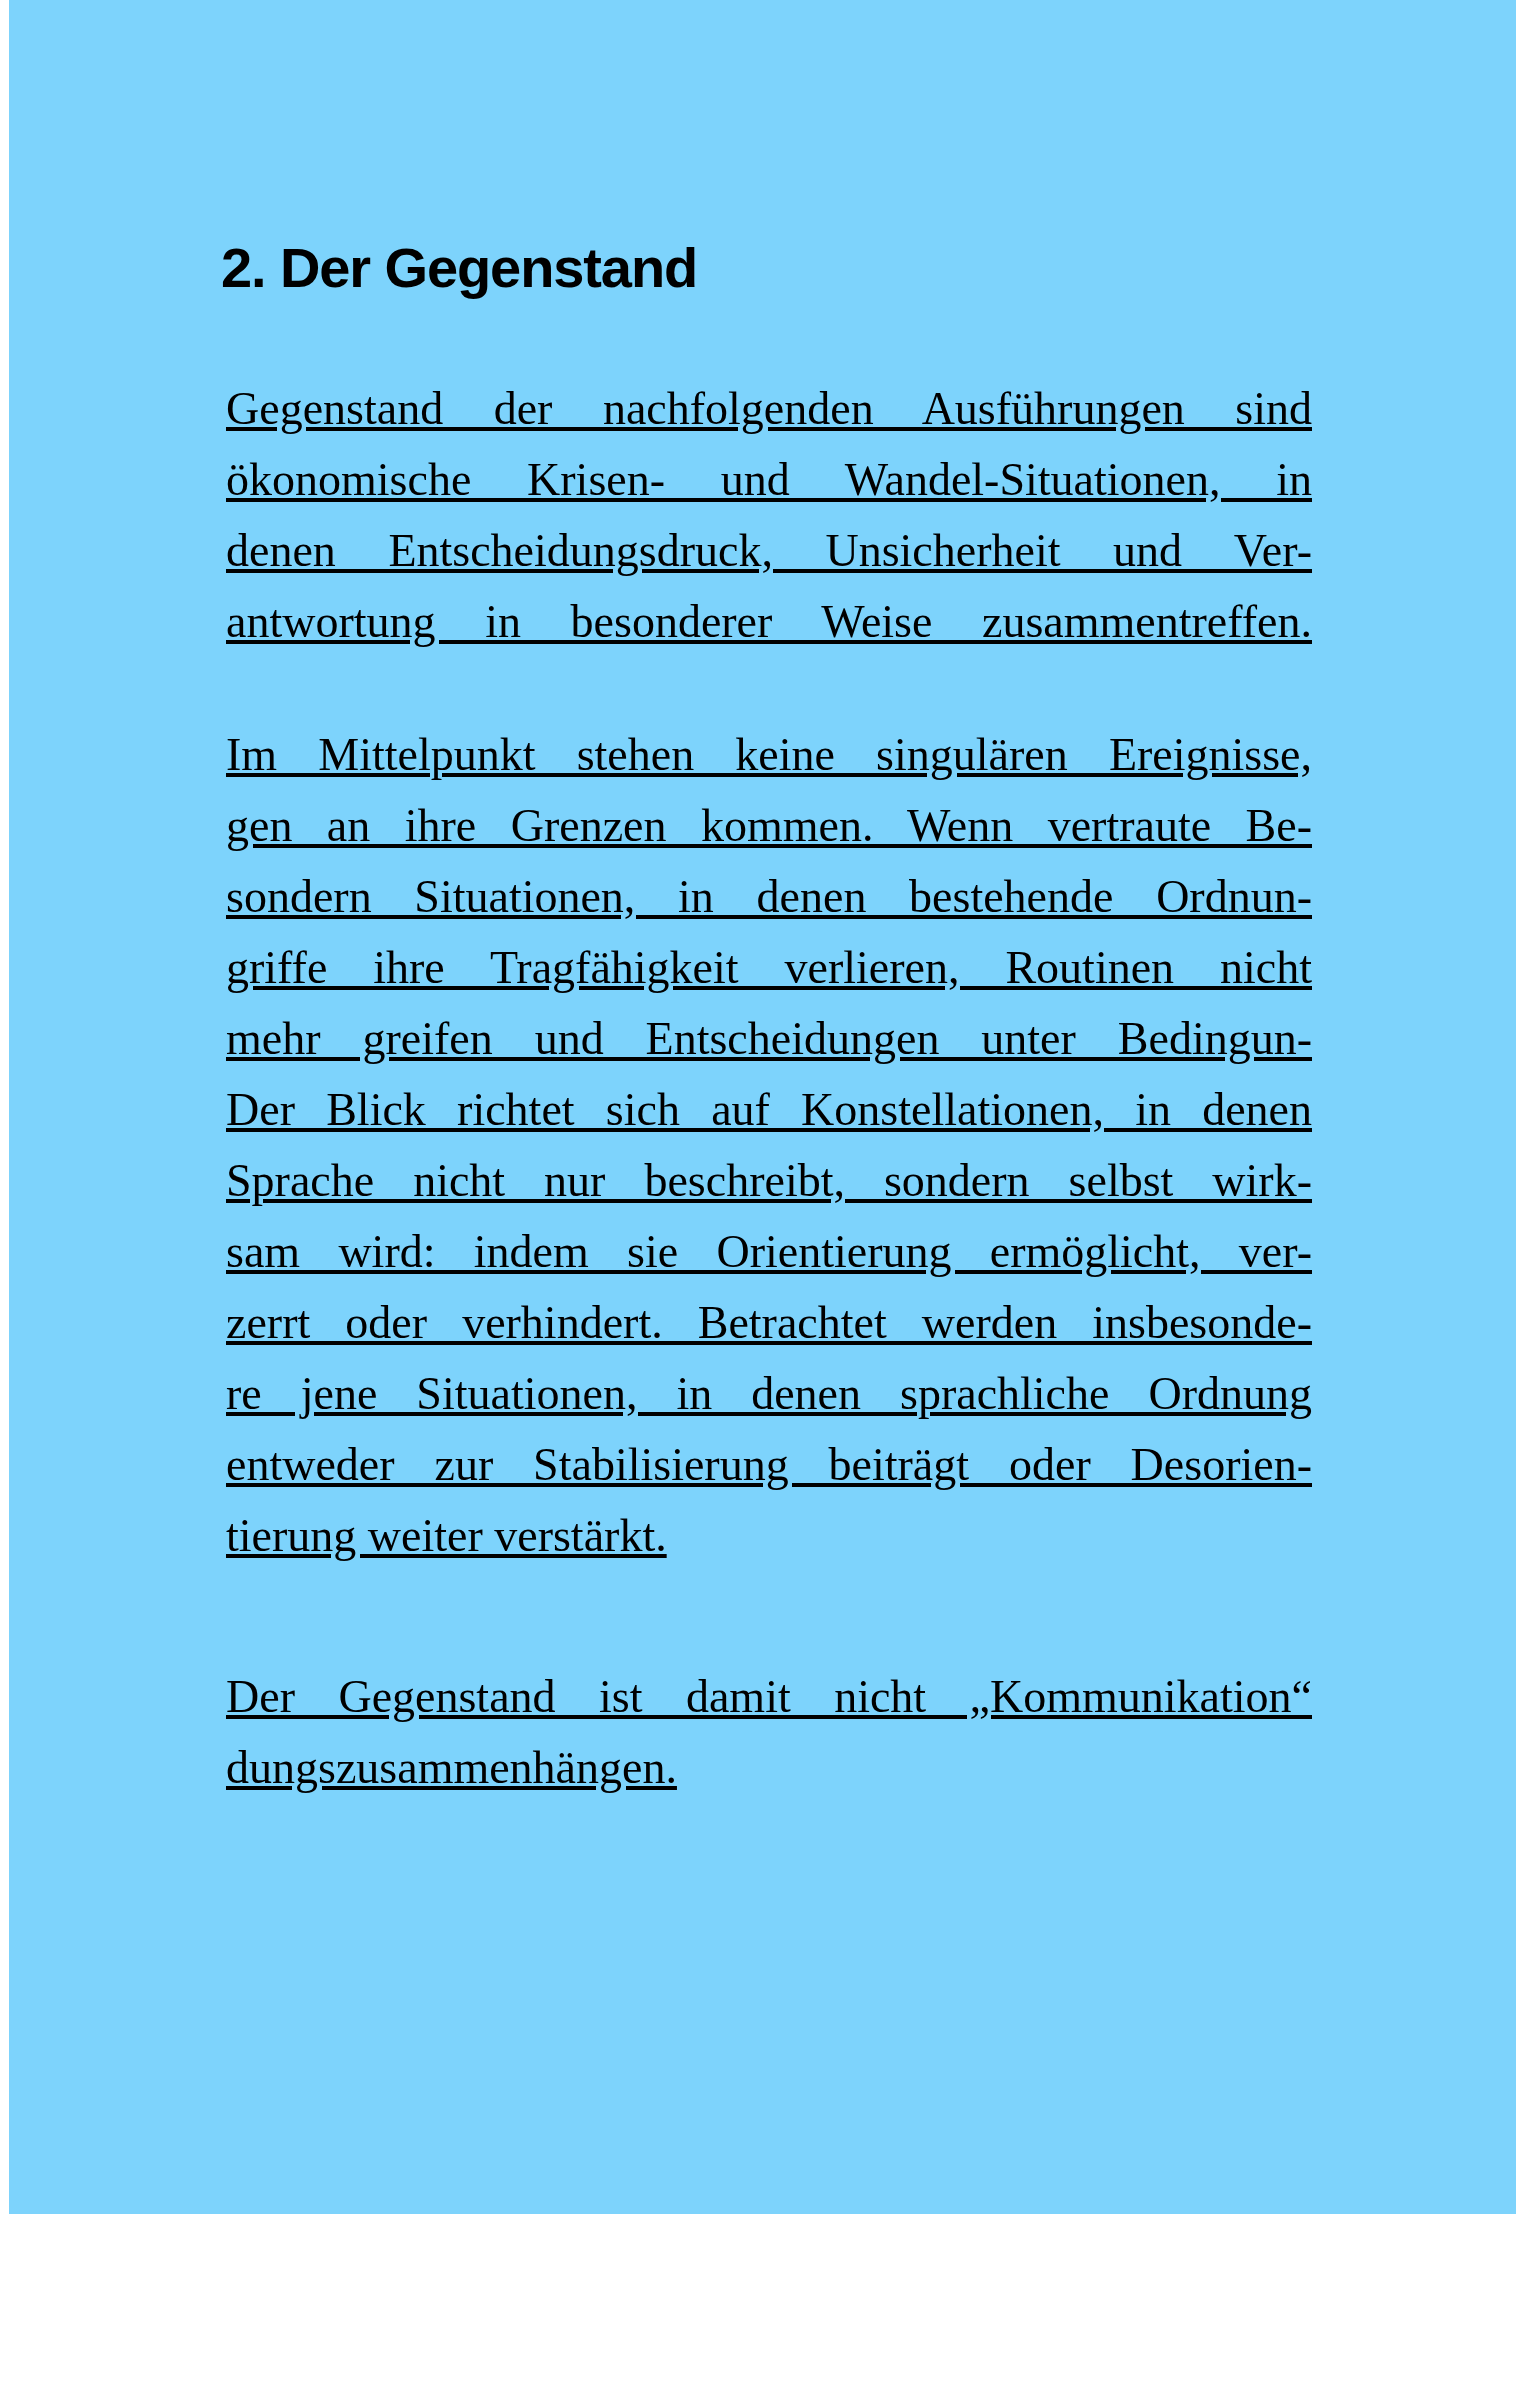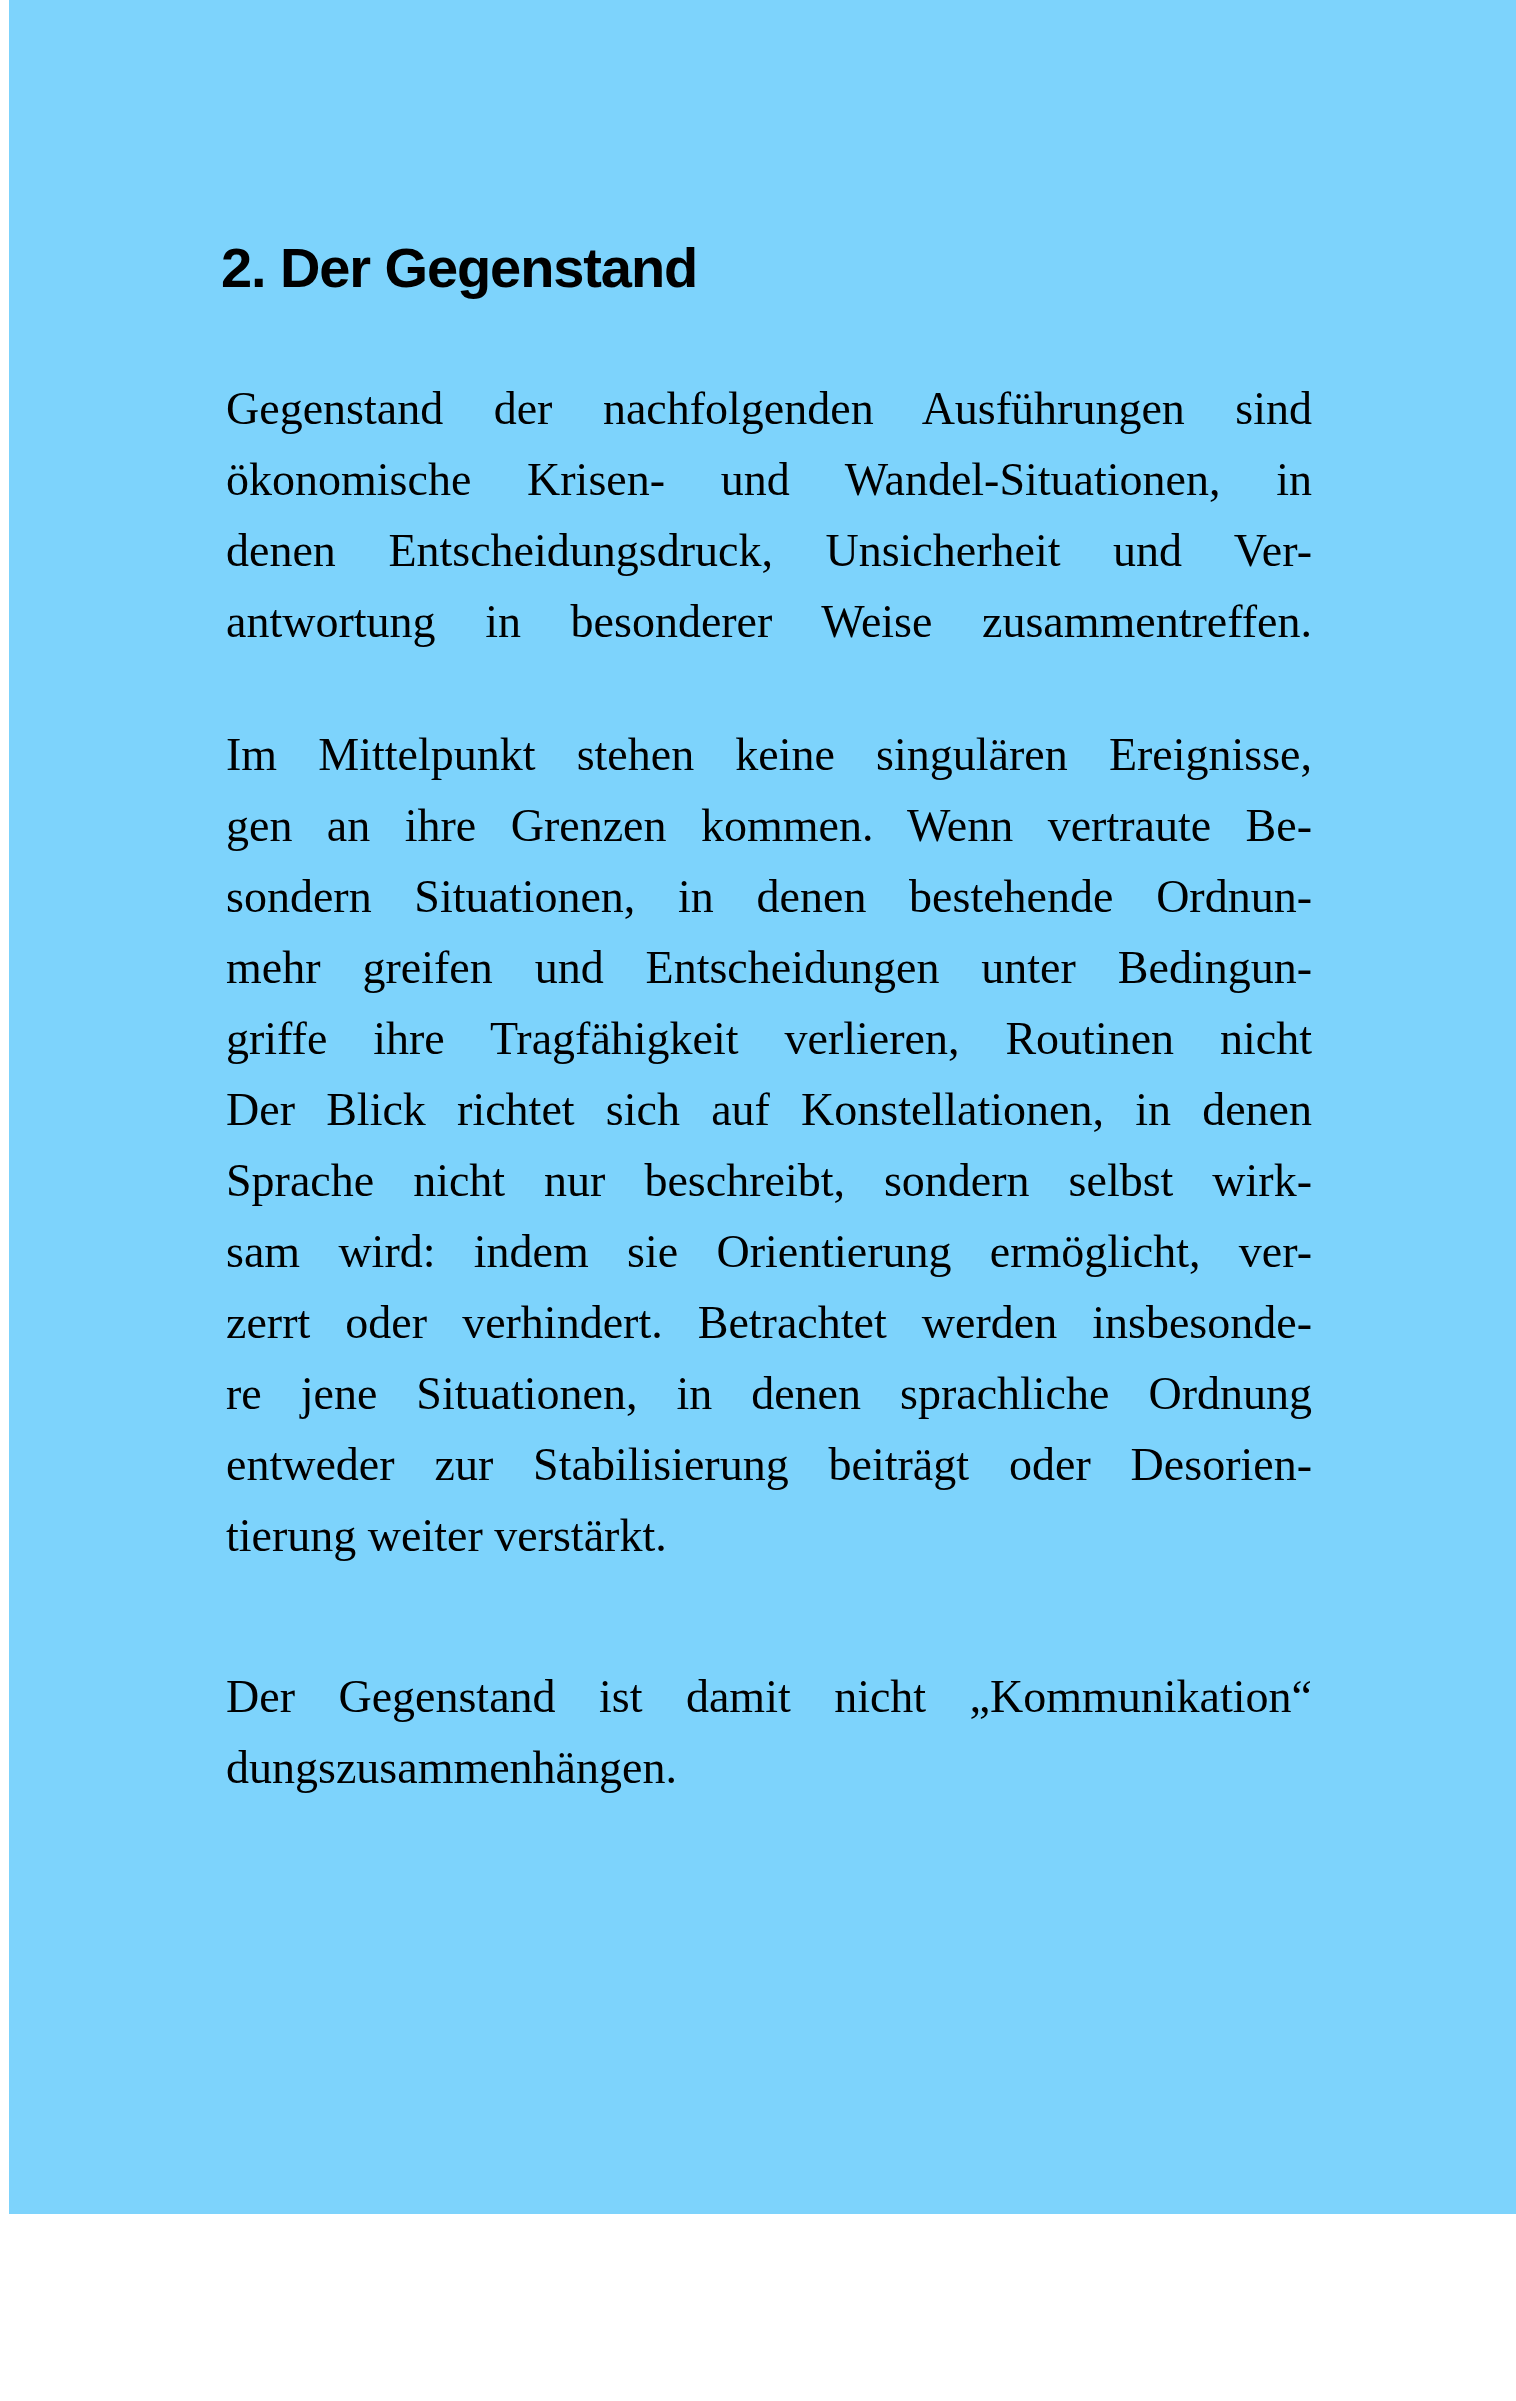--- a/index.html
+++ b/index.html
@@ -33,20 +33,21 @@
     line-height: 1;
     white-space: nowrap;
   }
   .textblock {
     position: absolute;
     left: 217px;
     top: 373px;
     width: 1086px;
     font-size: 46px;
     line-height: 71px;
+    text-decoration: underline;
   }
   .para {
     margin: 0;
     padding: 0;
   }
   .para.gap {
     margin-top: 62px;
   }
   
   .para.gap:last-child {
@@ -86,22 +87,22 @@
       <div class="para">
         <div class="line">Gegenstand der nachfolgenden Ausführungen sind</div>
         <div class="line">ökonomische Krisen- und Wandel-Situationen, in</div>
         <div class="line">denen Entscheidungsdruck, Unsicherheit und Ver-</div>
         <div class="line">antwortung in besonderer Weise zusammentreffen.</div>
       </div>
       <div class="para gap">
         <div class="line">Im Mittelpunkt stehen keine singulären Ereignisse,</div>
         <div class="line">gen an ihre Grenzen kommen. Wenn vertraute Be-</div>
         <div class="line">sondern Situationen, in denen bestehende Ordnun-</div>
+        <div class="line">griffe ihre Tragfähigkeit verlieren, Routinen nicht</div>
         <div class="line">mehr greifen und Entscheidungen unter Bedingun-</div>
-        <div class="line">griffe ihre Tragfähigkeit verlieren, Routinen nicht</div>
       </div>
       <div class="para">
         <div class="line">Der Blick richtet sich auf Konstellationen, in denen</div>
         <div class="line">Sprache nicht nur beschreibt, sondern selbst wirk-</div>
         <div class="line">sam wird: indem sie Orientierung ermöglicht, ver-</div>
         <div class="line">zerrt oder verhindert. Betrachtet werden insbesonde-</div>
         <div class="line">re jene Situationen, in denen sprachliche Ordnung</div>
         <div class="line">entweder zur Stabilisierung beiträgt oder Desorien-</div>
         <div class="line last">tierung weiter verstärkt.</div>
       </div>

